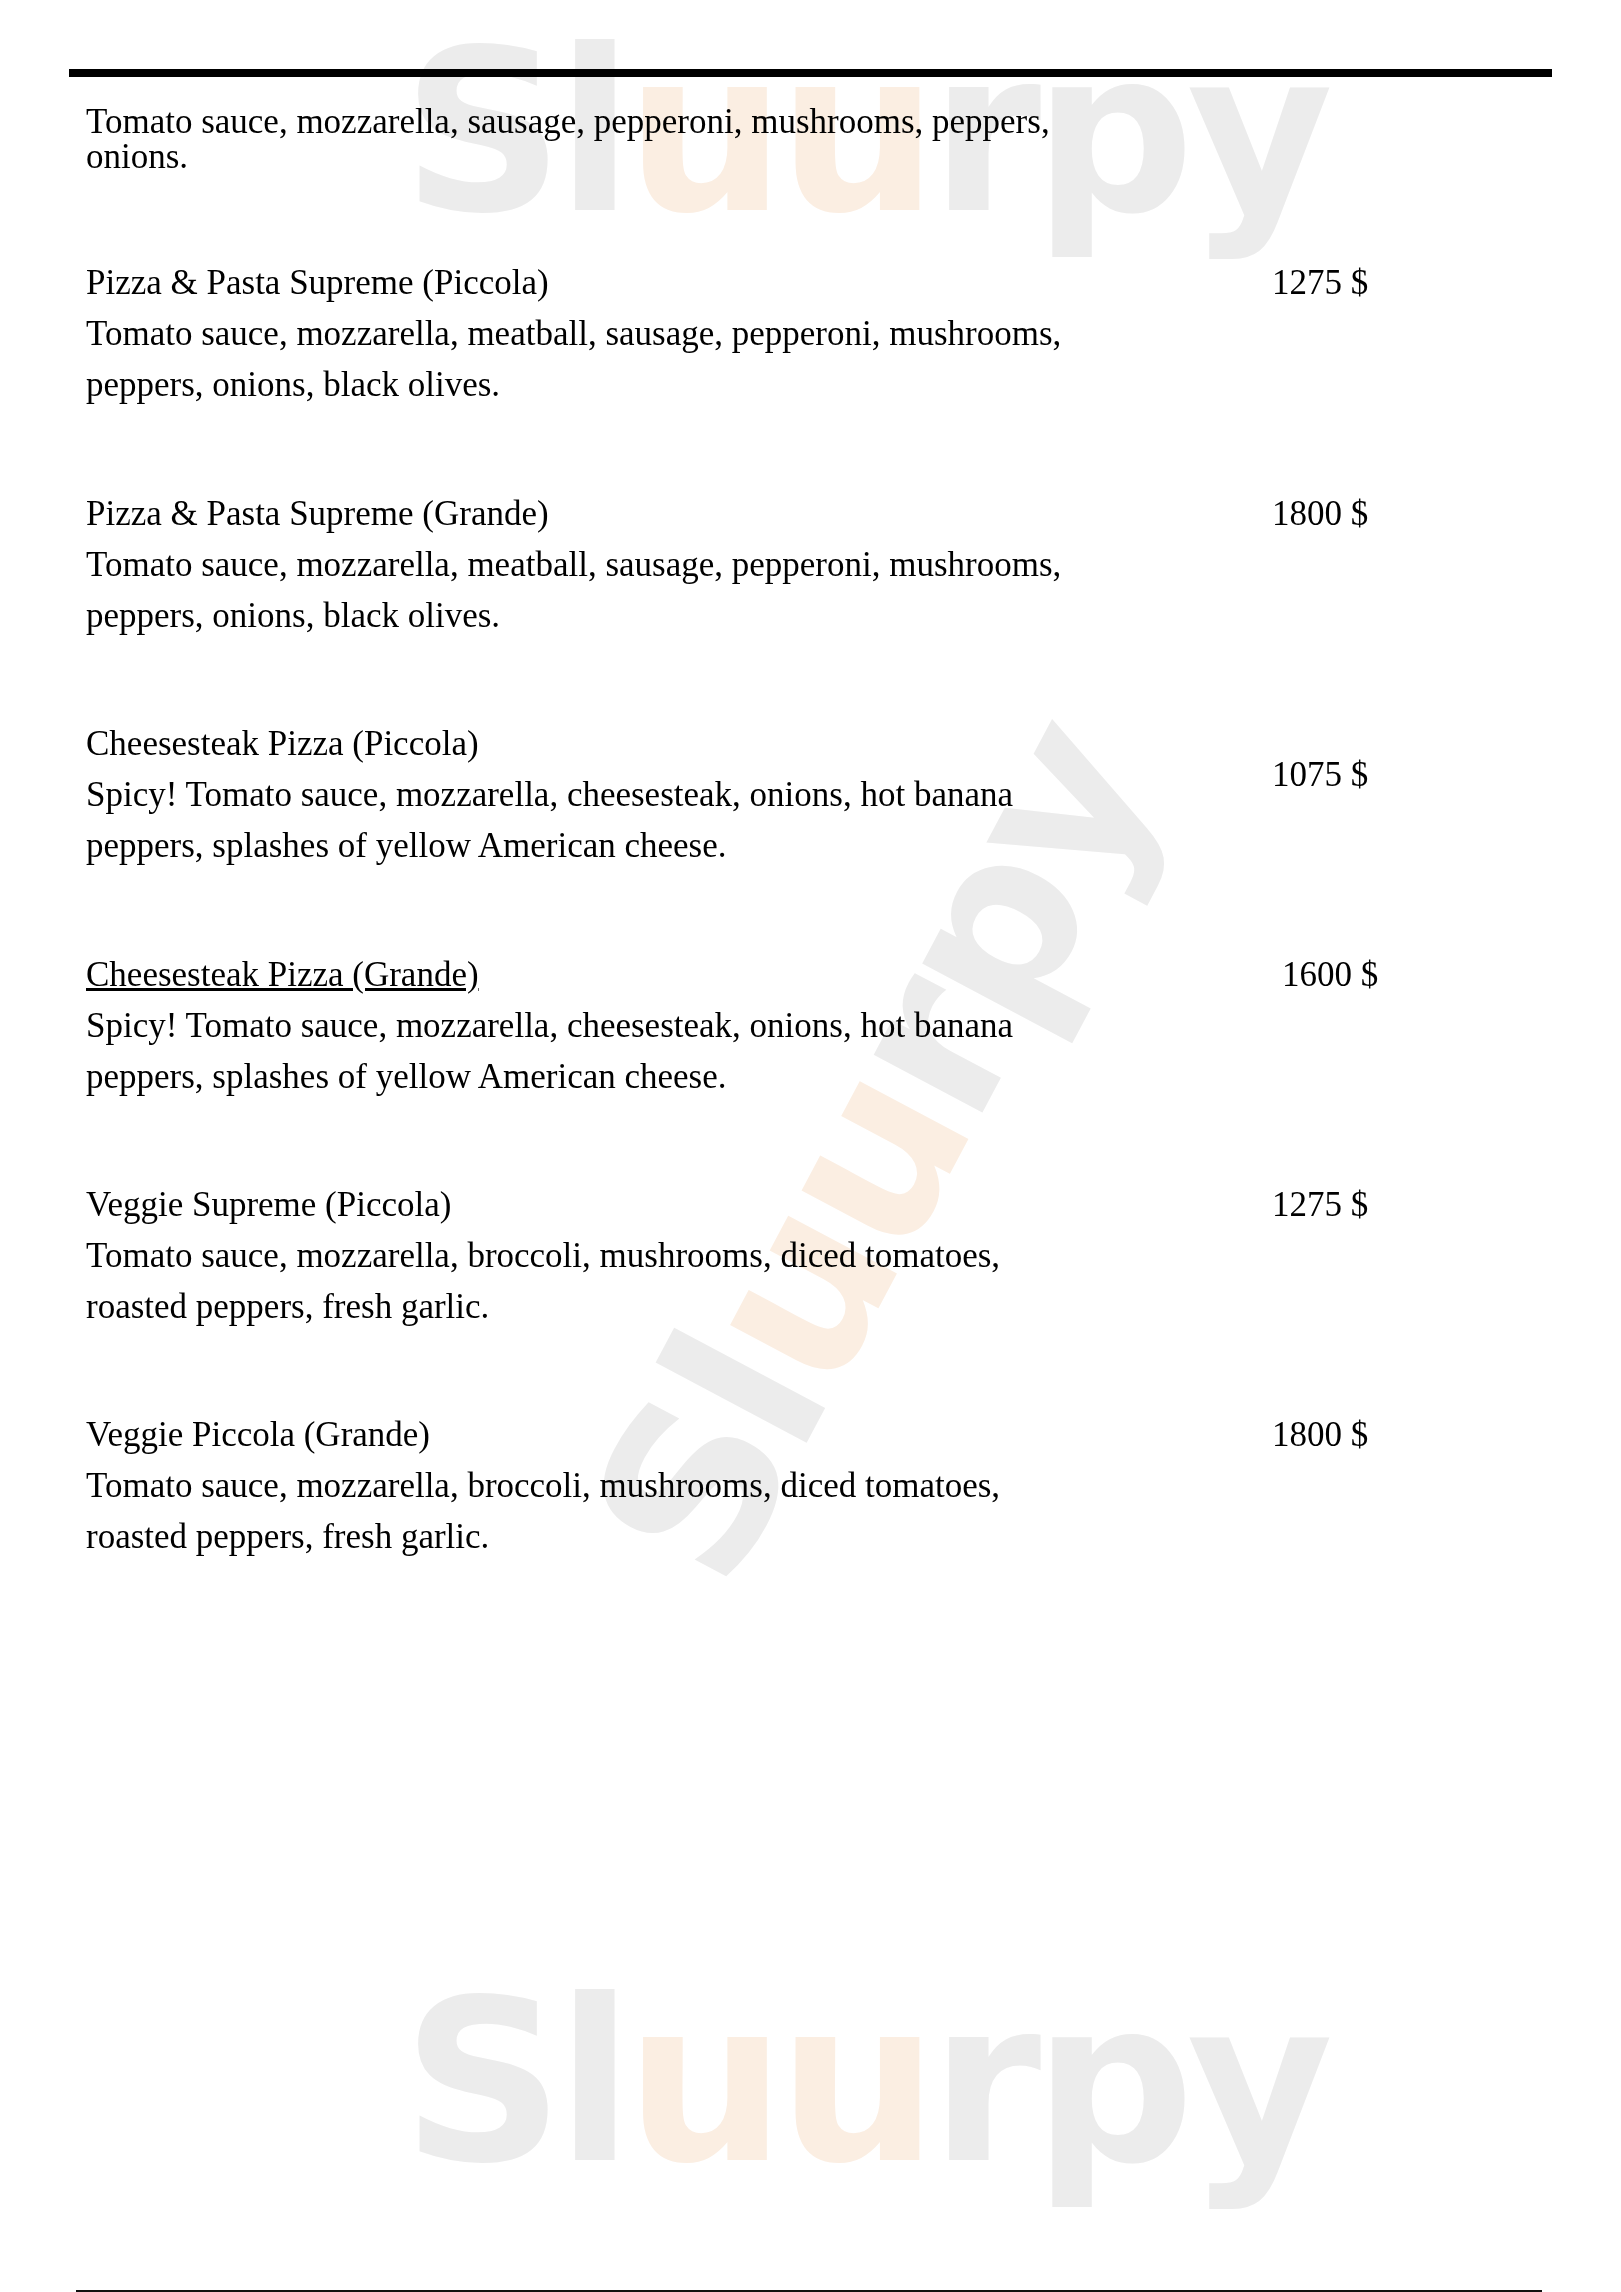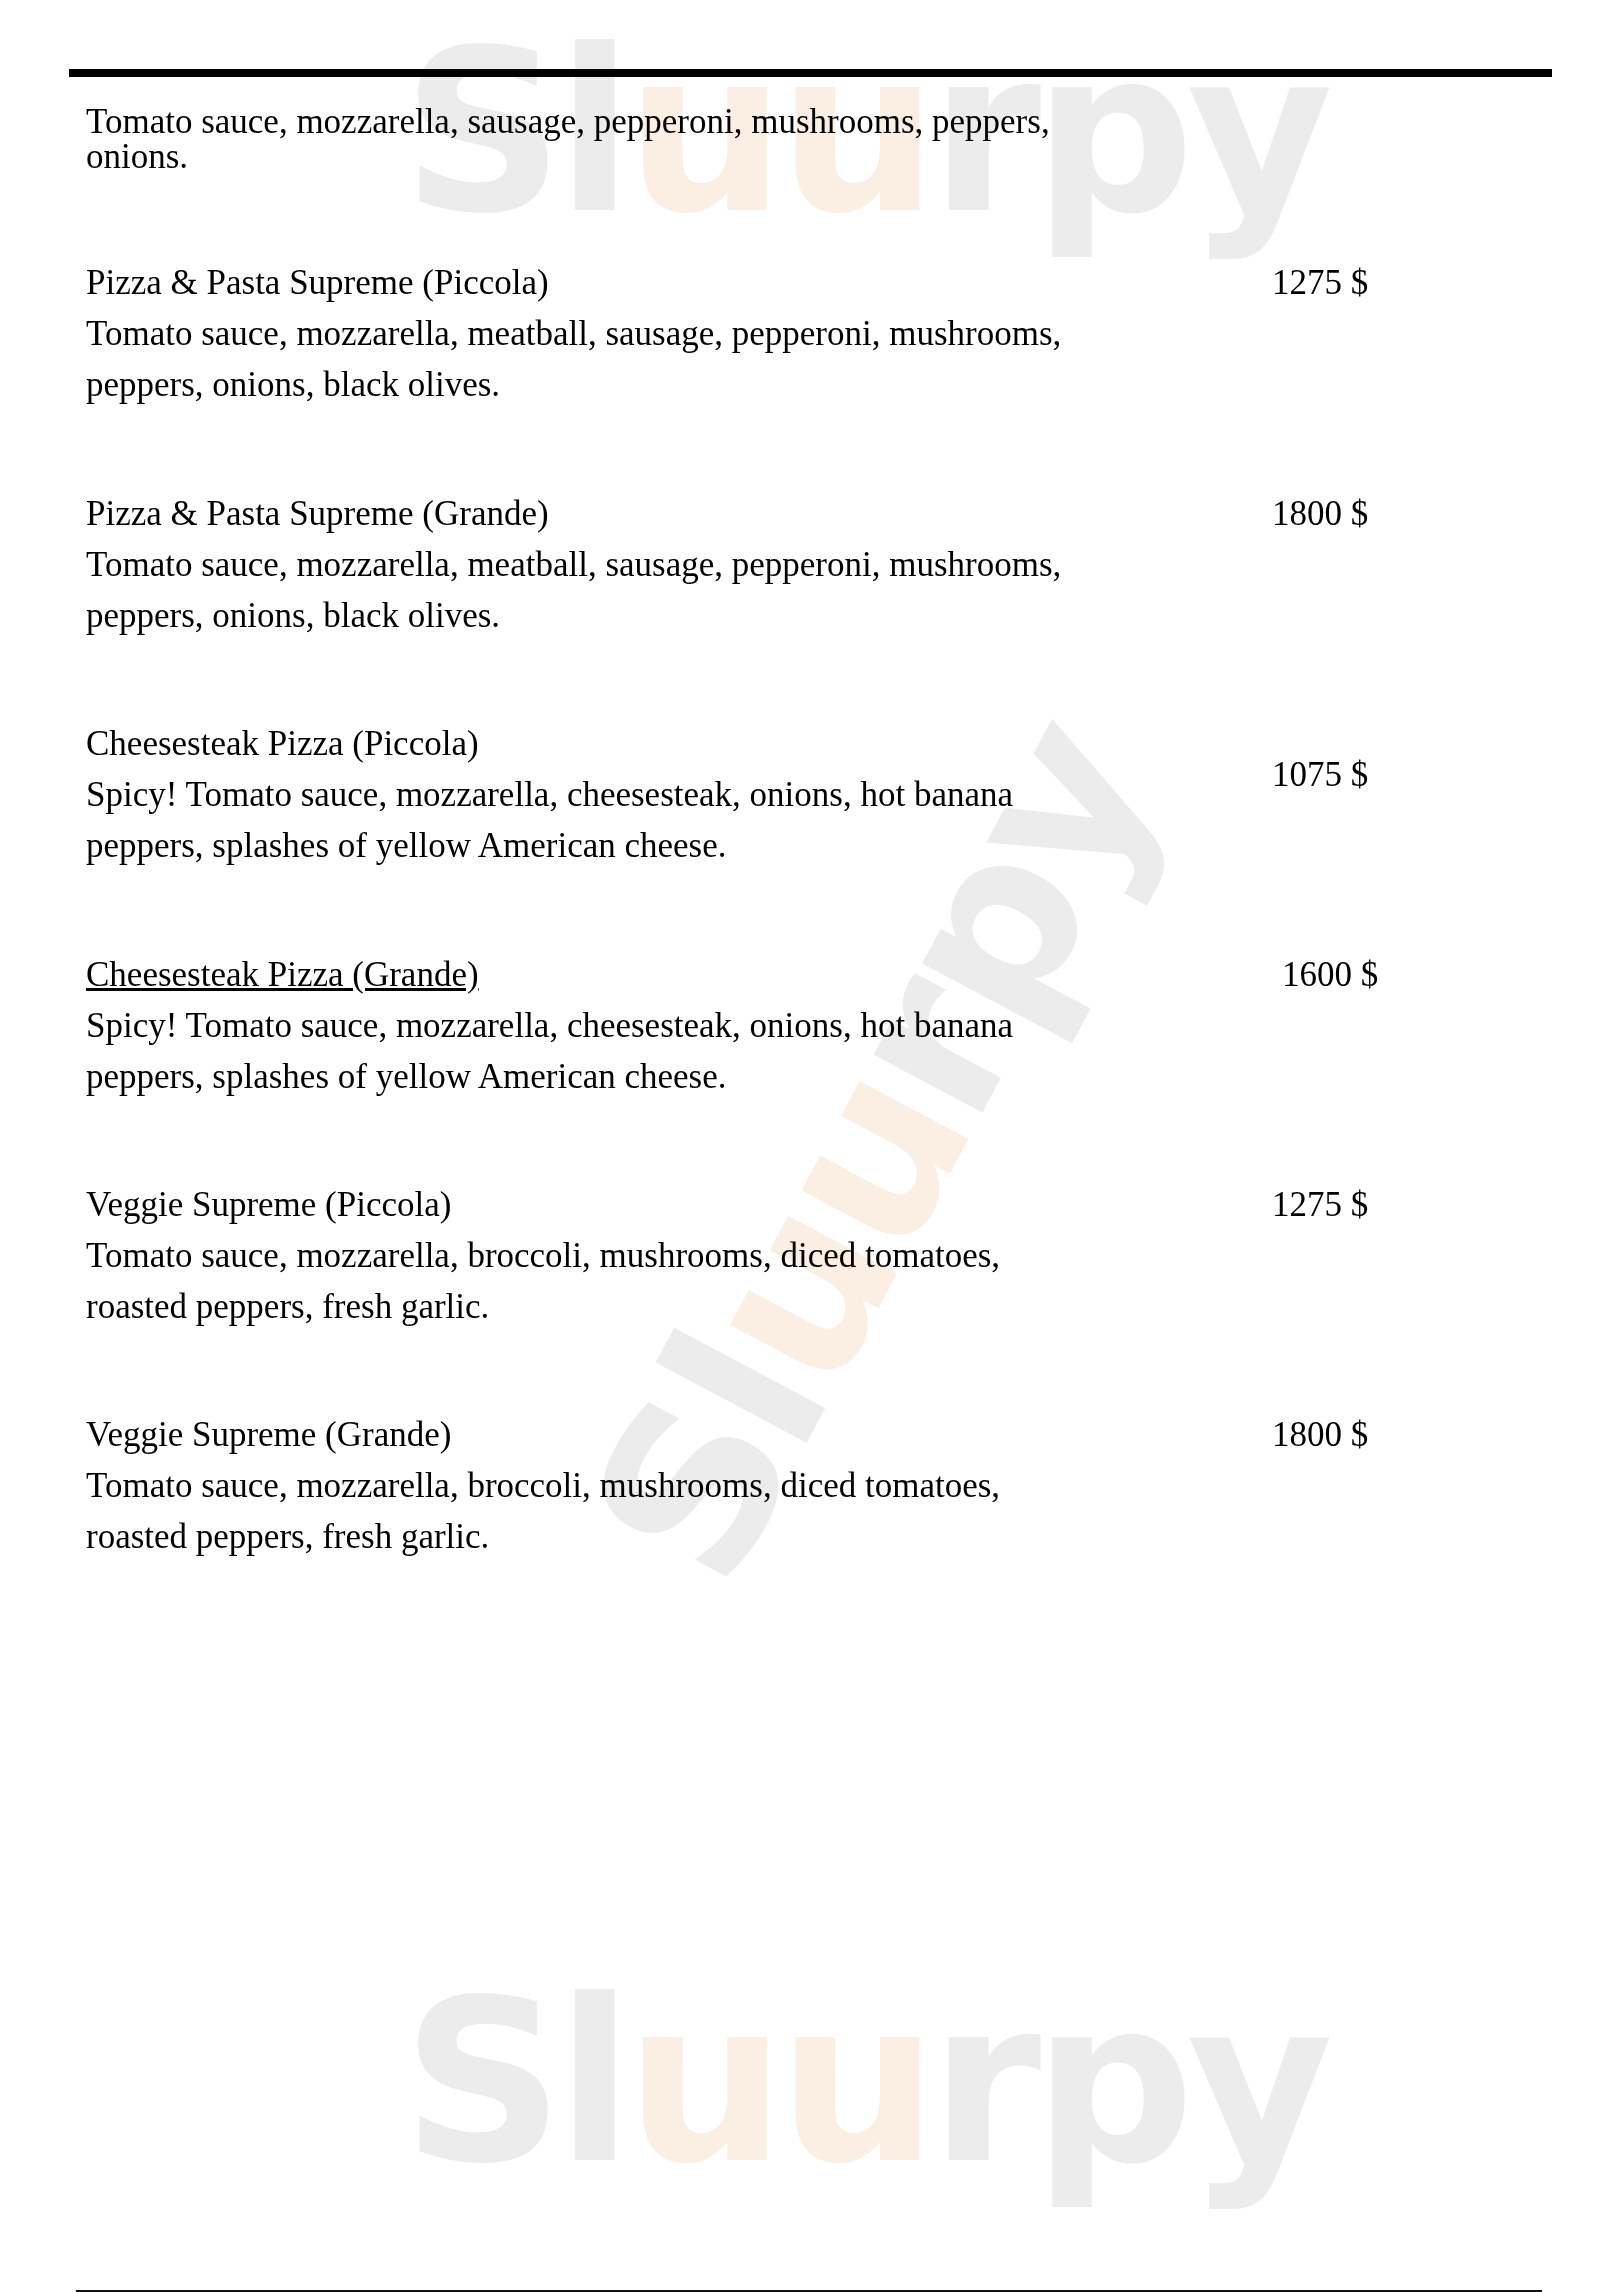--- a/index.html
+++ b/index.html
@@ -65,21 +65,21 @@
   </div>
 
   <div>
     <div class="line" style="top:1179px;">Veggie Supreme (Piccola)</div>
     <div class="price" style="top:1179px;">1275 $</div>
     <div class="line" style="top:1230px;">Tomato sauce, mozzarella, broccoli, mushrooms, diced tomatoes,</div>
     <div class="line" style="top:1281px;">roasted peppers, fresh garlic.</div>
   </div>
 
   <div>
-    <div class="line" style="top:1409px;">Veggie Supreme (Grande)</div>
+    <div class="line" style="top:1409px;">Veggie Piccola (Grande)</div>
     <div class="price" style="top:1409px;">1800 $</div>
     <div class="line" style="top:1460px;">Tomato sauce, mozzarella, broccoli, mushrooms, diced tomatoes,</div>
     <div class="line" style="top:1511px;">roasted peppers, fresh garlic.</div>
   </div>
 </div>
 
 <div class="rule-bottom"></div>
 
 
 </body></html>

